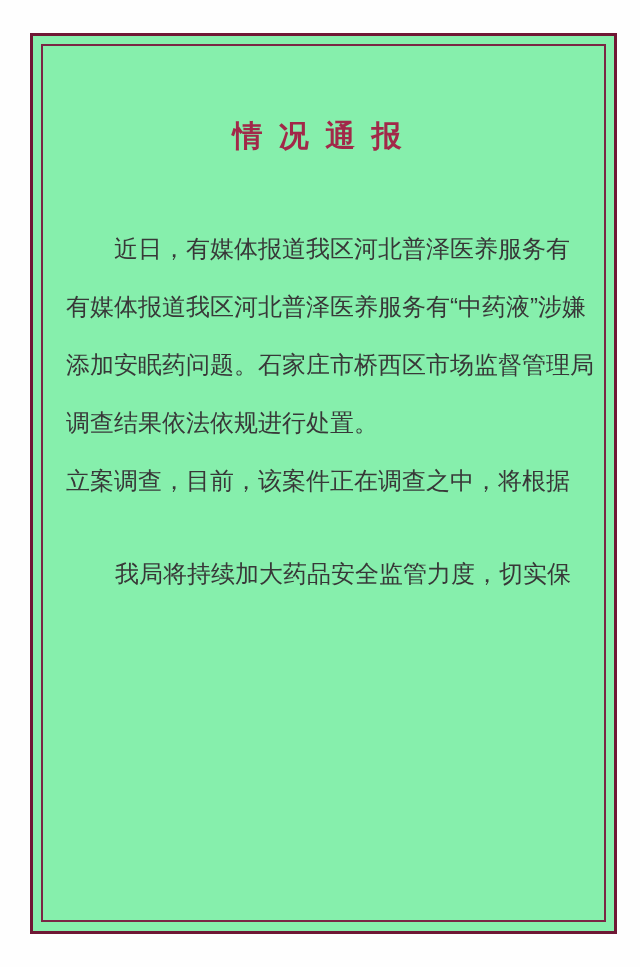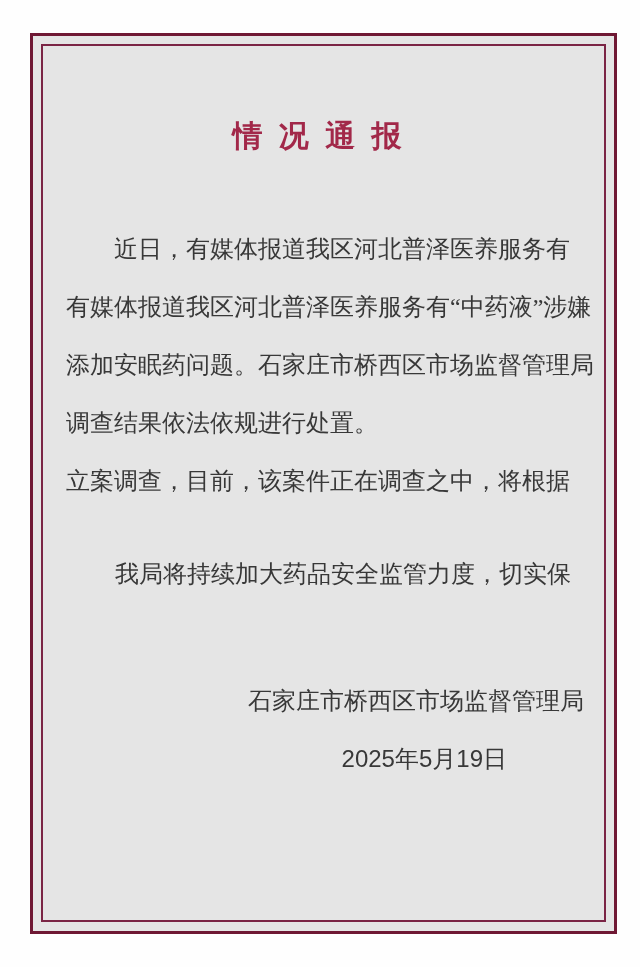--- a/index.html
+++ b/index.html
@@ -8,21 +8,21 @@
     background: #fefefe;
     font-family: "Liberation Sans", sans-serif;
     position: relative;
     overflow: hidden;
   }
   .frame-outer {
     position: absolute;
     left: 30px; top: 33px;
     width: 587px; height: 901px;
     border: 3px solid #6f1834;
-    background: #e5e5e5;
+    background: #86efac;
   }
   .frame-inner {
     position: absolute;
     left: 8px; top: 8px; right: 8px; bottom: 9px;
     border: 2px solid #7b2545;
   }
   .content {
     position: absolute;
     left: 23px; top: 0;
     width: 506px;
@@ -30,21 +30,21 @@
   .title {
     margin-top: 72px;
     text-align: center;
     font-size: 30px;
     line-height: 36px;
     font-weight: bold;
     color: #a22849;
     letter-spacing: 4px;
     white-space: nowrap;
   }
-  .para-1 { margin-top: 66px; font-family: Liberation Serif, serif; }
+  .para-1 { margin-top: 66px; }
   .para-2 { margin-top: 35px; text-align: center; }
   .line {
     font-size: 24px;
     line-height: 58px;
     color: #383838;
     white-space: nowrap;
   }
   .indent { text-indent: 48px; }
   .sig-block { margin-top: 69px; margin-right: -12px; }
   .signature {
@@ -77,20 +77,16 @@
         <div class="line">有媒体报道我区河北普泽医养服务有“中药液”涉嫌</div>
         <div class="line">添加安眠药问题。石家庄市桥西区市场监督管理局</div>
         <div class="line">调查结果依法依规进行处置。</div>
         <div class="line">立案调查，目前，该案件正在调查之中，将根据</div>
       </div>
 
       <div class="para-2">
         <div class="line indent">我局将持续加大药品安全监管力度，切实保</div>
       </div>
 
-      <div class="sig-block">
-        <div class="signature">石家庄市桥西区市场监督管理局</div>
-        <div class="date">2025年5月19日</div>
-      </div>
 
     </div>
   </div>
 </div>
 
 </body></html>

